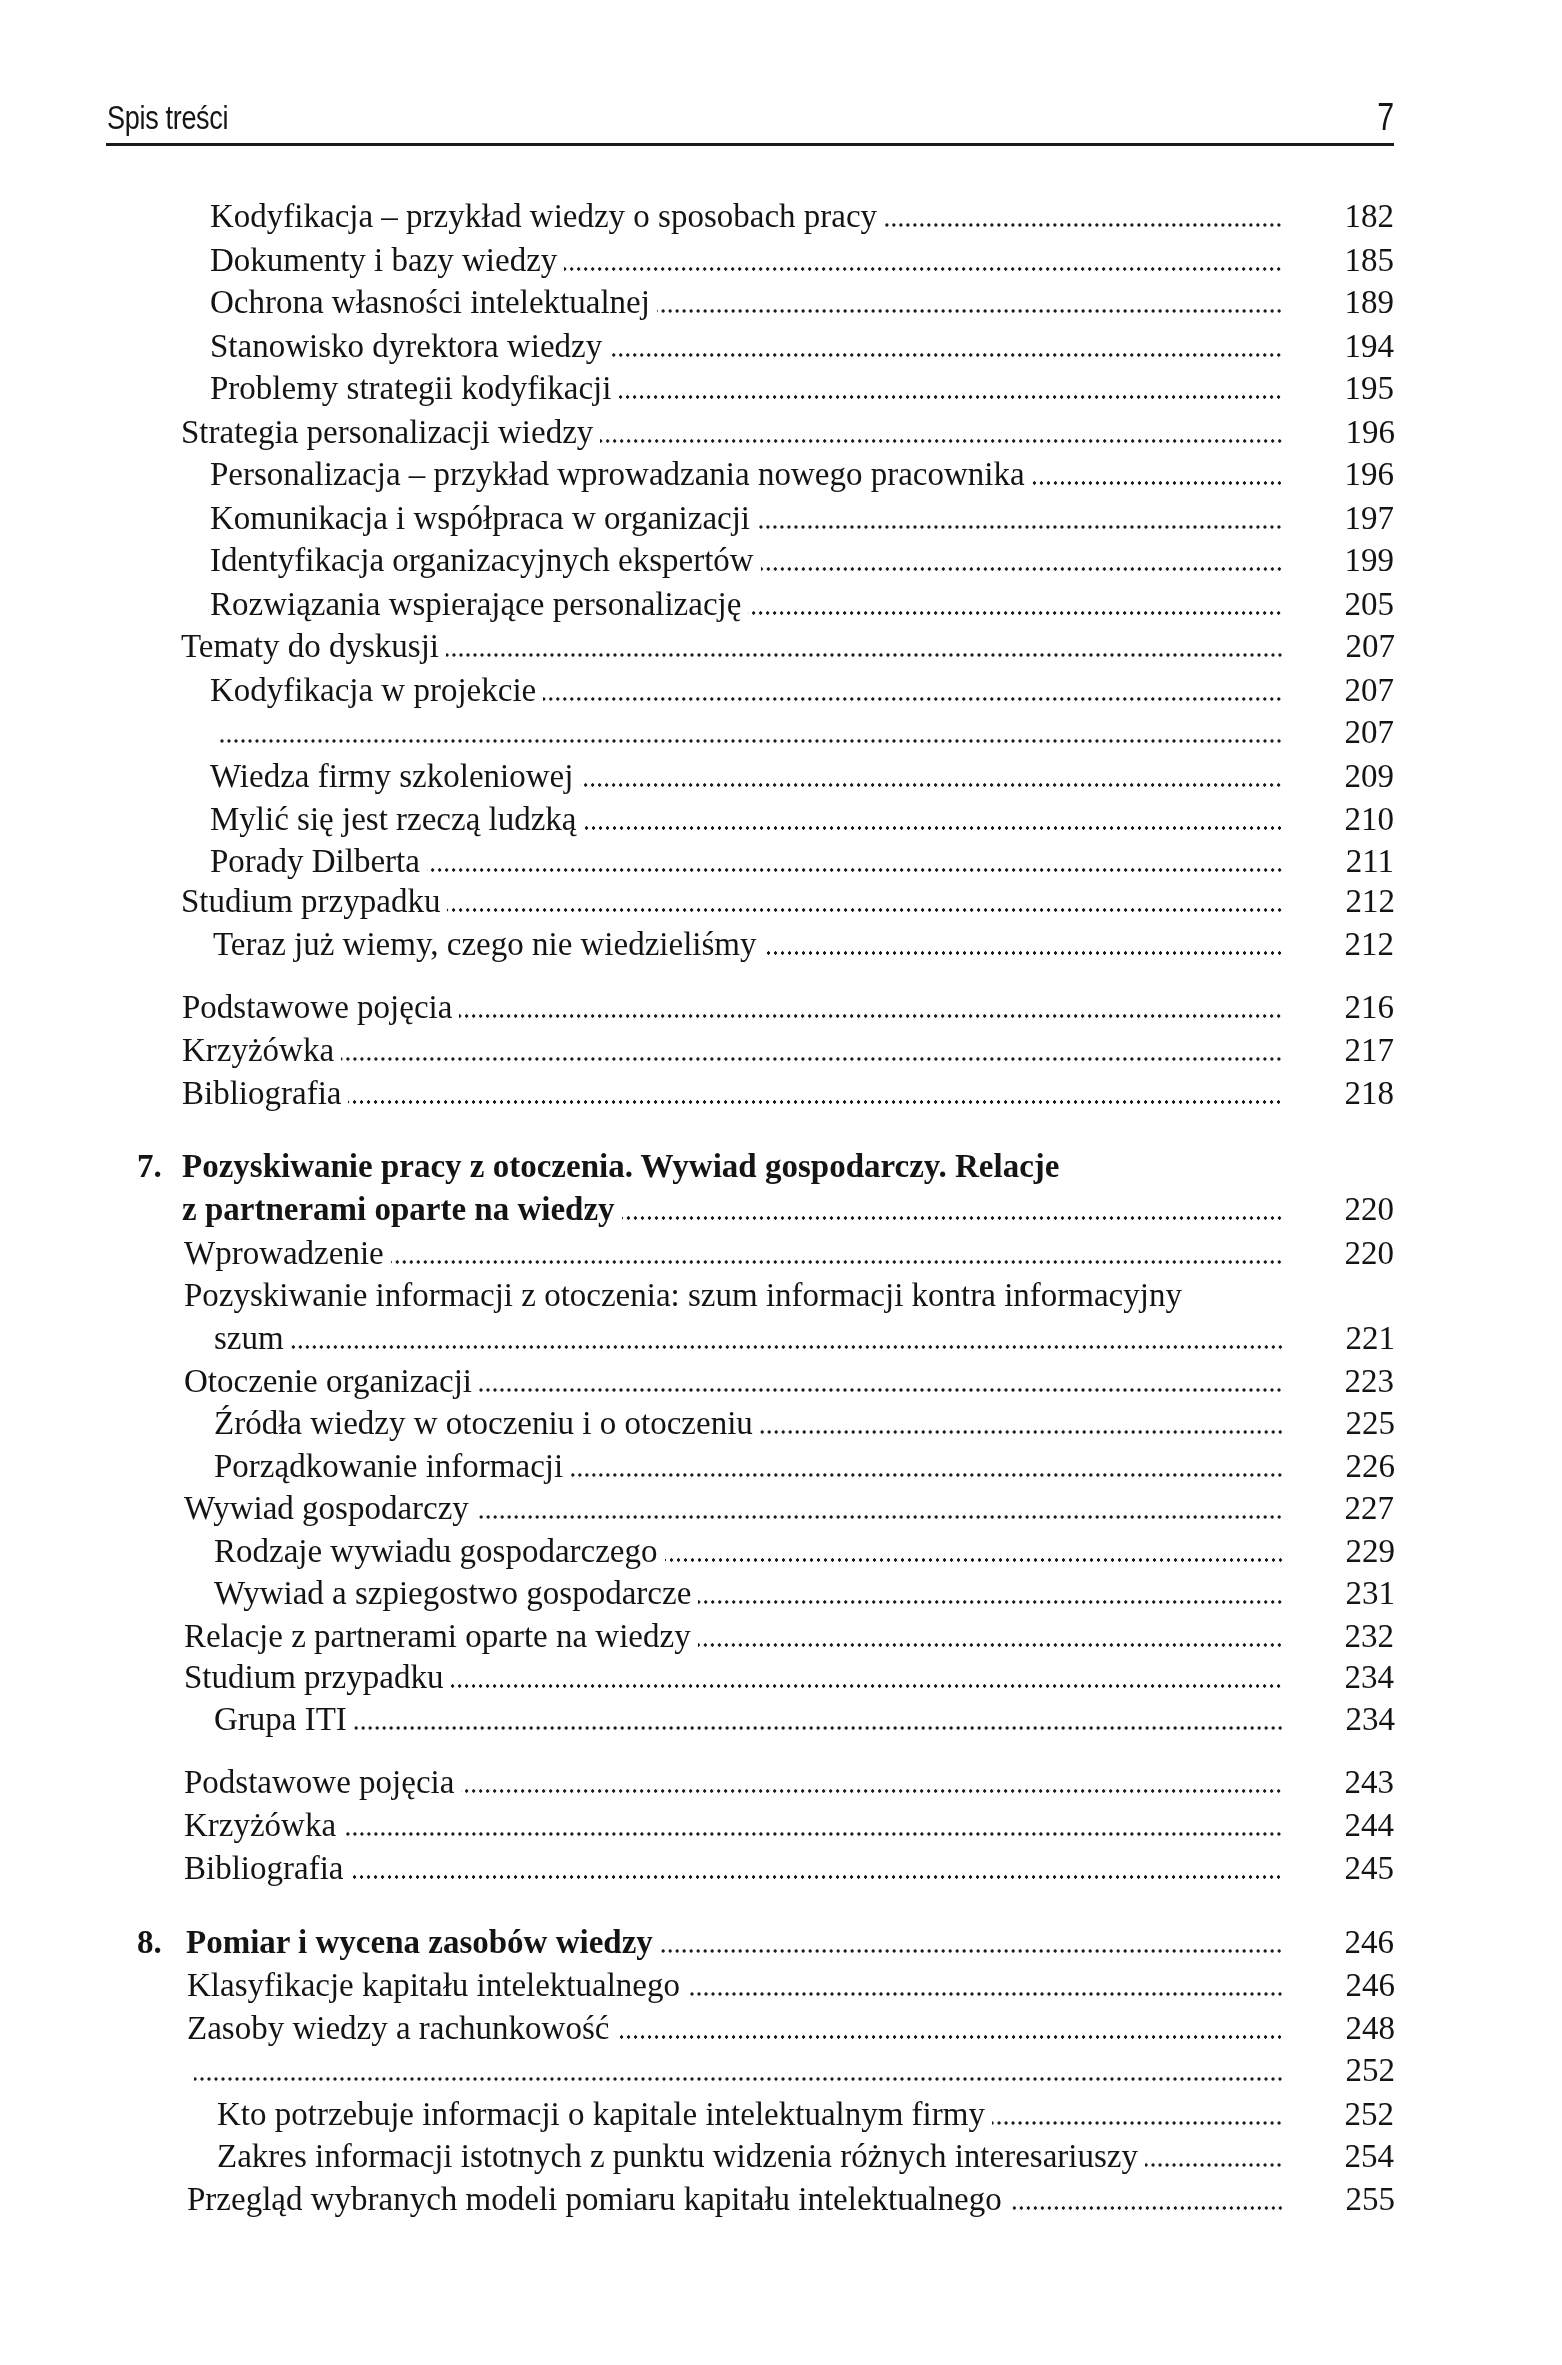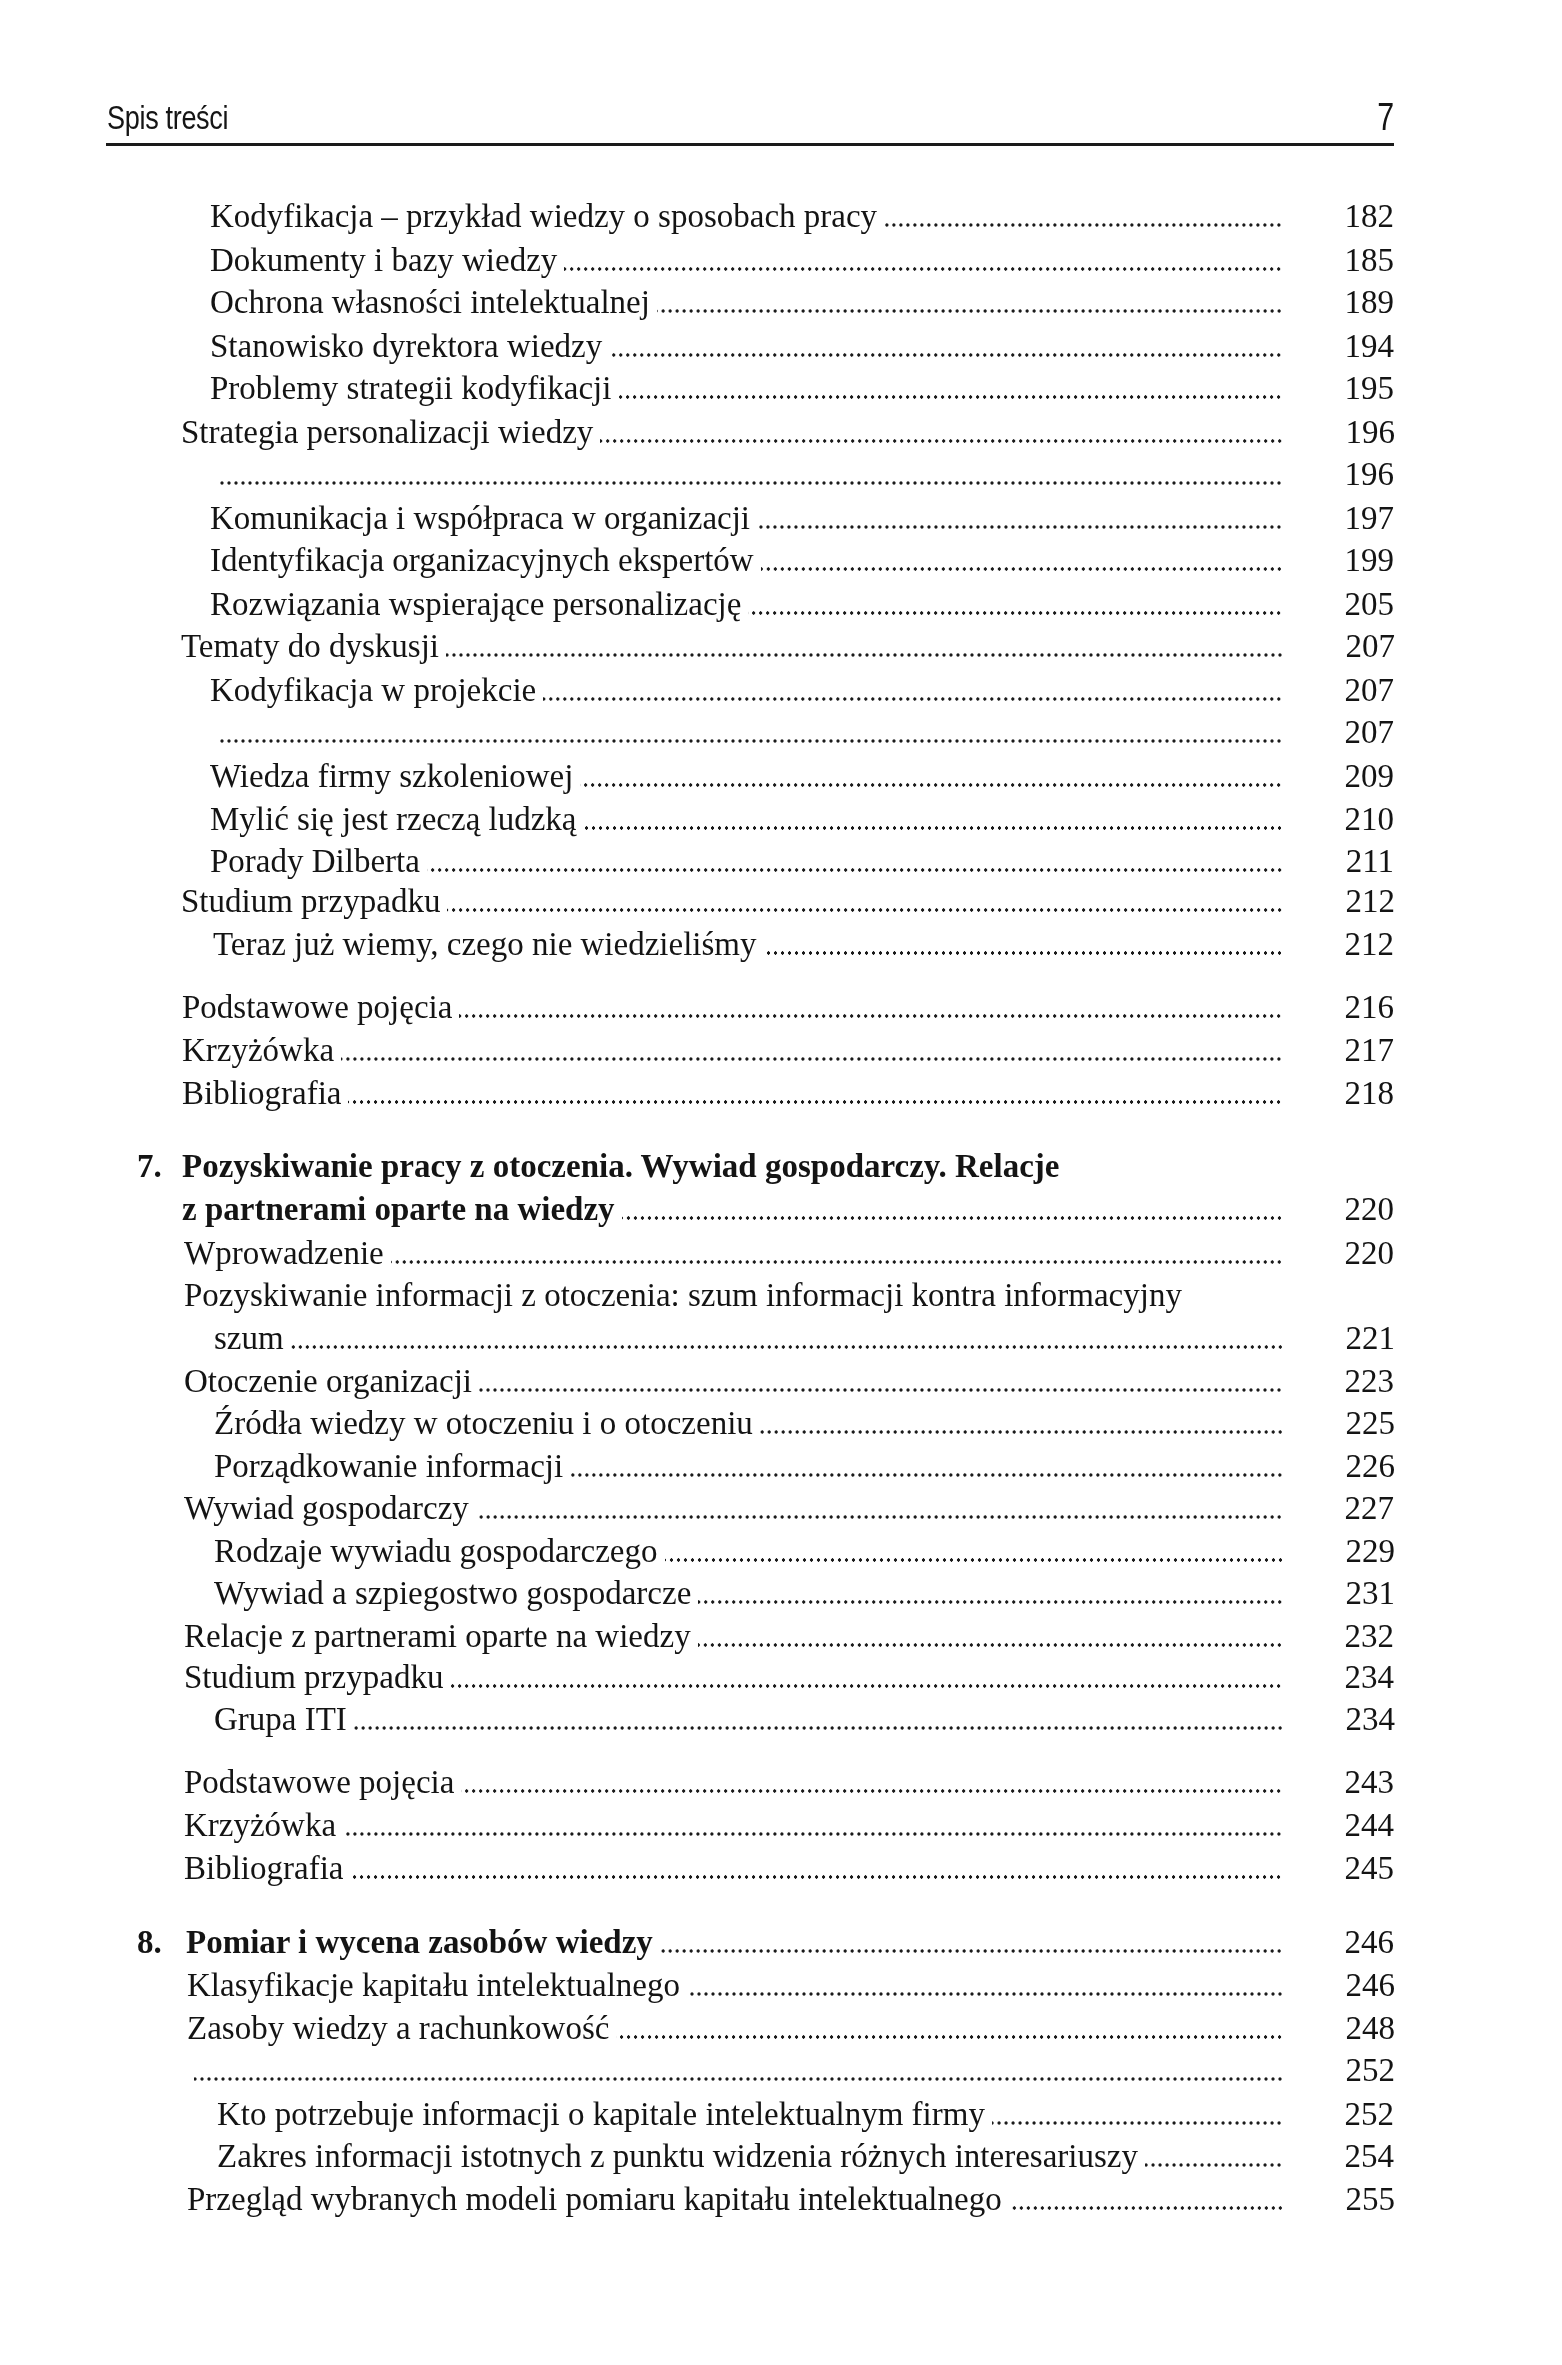--- a/index.html
+++ b/index.html
@@ -81,20 +81,21 @@
         <span class="title">Problemy strategii kodyfikacji</span>
         <span class="leader"></span>
         <span class="page-num">195</span>
       </div>
     <div class="row" style="left:181px;width:1214px;top:411px">
         <span class="title">Strategia personalizacji wiedzy</span>
         <span class="leader"></span>
         <span class="page-num">196</span>
       </div>
     <div class="row" style="left:210px;width:1184px;top:453px">
+        <span class="title">Personalizacja – przykład wprowadzania nowego pracownika</span>
         <span class="leader"></span>
         <span class="page-num">196</span>
       </div>
     <div class="row" style="left:210px;width:1184px;top:497px">
         <span class="title">Komunikacja i współpraca w organizacji</span>
         <span class="leader"></span>
         <span class="page-num">197</span>
       </div>
     <div class="row" style="left:210px;width:1184px;top:539px">
         <span class="title">Identyfikacja organizacyjnych ekspertów</span>

